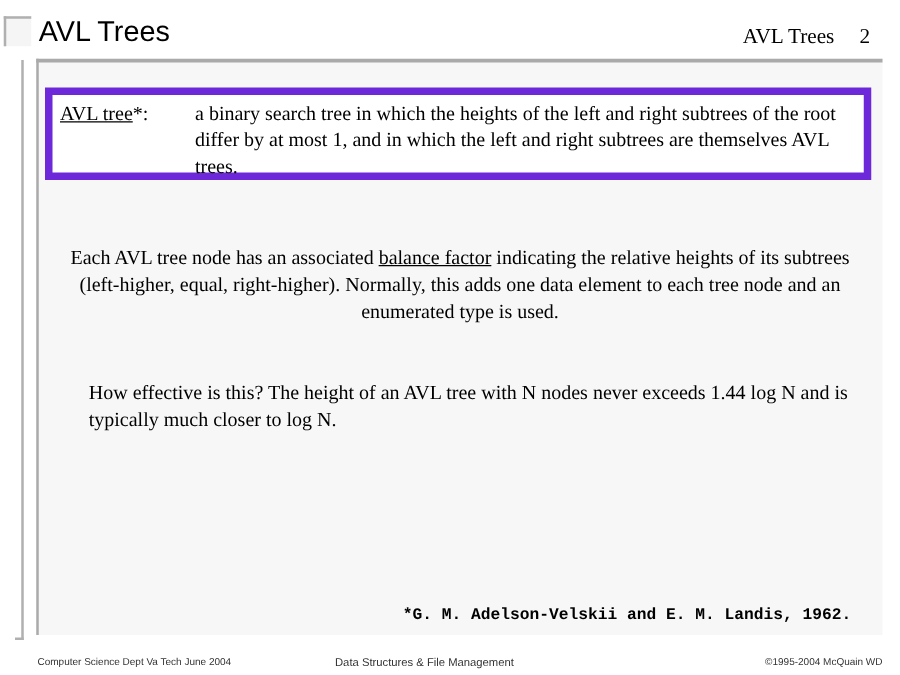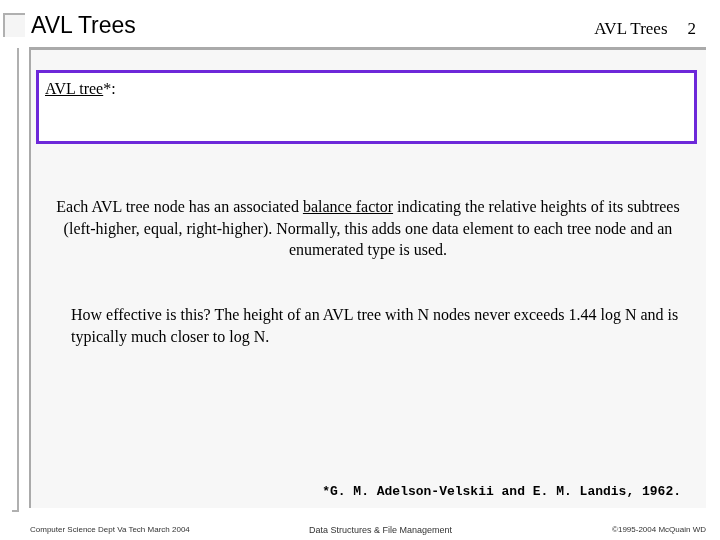--- a/index.html
+++ b/index.html
@@ -30,21 +30,21 @@
       position: absolute; left: 31px; top: 12px;
       font-family: "Liberation Sans", sans-serif; font-size: 23px;
     }
     .header-right {
       position: absolute; right: 24px; top: 19px;
       font-family: Liberation Serif, serif; font-size: 17px;
     }
     .header-right .page-num { margin-left: 20px; }
     .def-box {
       position: absolute; left: 36px; top: 70px; width: 661px; height: 74px;
-      border: 3px solid #6d28d9; background: #fff; box-sizing: border-box;
+      border: 6px solid #6d28d9; background: #fff; box-sizing: border-box;
       font-size: 16px; line-height: 21px;
     }
     .def-term {
       position: absolute; left: 6px; top: 5px;
     }
     .def-term .u { text-decoration: underline; }
     .def-text {
       position: absolute; left: 114px; top: 5px; width: 530px;
     }
     .para {
@@ -56,44 +56,45 @@
     .p2 { top: 304px; margin-left: 28px; }
     .footnote {
       position: absolute; right: 39px; top: 484px;
       font-family: "Liberation Mono", monospace; font-size: 13px; font-weight: bold;
     }
     .footer {
       position: absolute; top: 525px;
       font-family: "Liberation Sans", sans-serif; font-size: 9px; color: #333;
     }
     .footer.left { left: 30px; font-size: 8px; }
-    .footer.center { left: 268px; margin-left: 41px; }
+    .footer.center { left: 268px; }
     .footer.right { right: 14px; font-size: 8px; }
   </style>
 </head>
 <body>
 
 <div class="corner-square"></div>
 <div class="left-rail"></div>
 <div class="panel"></div>
 
 <div class="title">AVL Trees</div>
 <div class="header-right">
   <span>AVL Trees</span><span class="page-num">2</span>
 </div>
 
 <div class="def-box">
   <div class="def-term">
     <span class="u">AVL tree</span><span>*:</span>
   </div>
+  <div class="def-text">a binary search tree in which the heights of the left and right subtrees of the root differ by at most 1, and in which the left and right subtrees are themselves AVL trees.</div>
 </div>
 
 <div class="para p1">
   <span>Each AVL tree node has an associated </span><span class="u">balance factor</span><span> indicating the relative heights of its subtrees (left-higher, equal, right-higher).  Normally, this adds one data element to each tree node and an enumerated type is used.</span>
 </div>
 
 <div class="para p2">How effective is this?  The height of an AVL tree with N nodes never exceeds 1.44 log N and is typically much closer to log N.</div>
 
 <div class="footnote">*G. M. Adelson-Velskii and E. M. Landis, 1962.</div>
 
-<div class="footer left">Computer Science Dept Va Tech March 2004</div>
+<div class="footer left">Computer Science Dept Va Tech June 2004</div>
 <div class="footer center">Data Structures &amp; File Management</div>
 <div class="footer right">©1995-2004  McQuain WD</div>
 
 </body></html>

